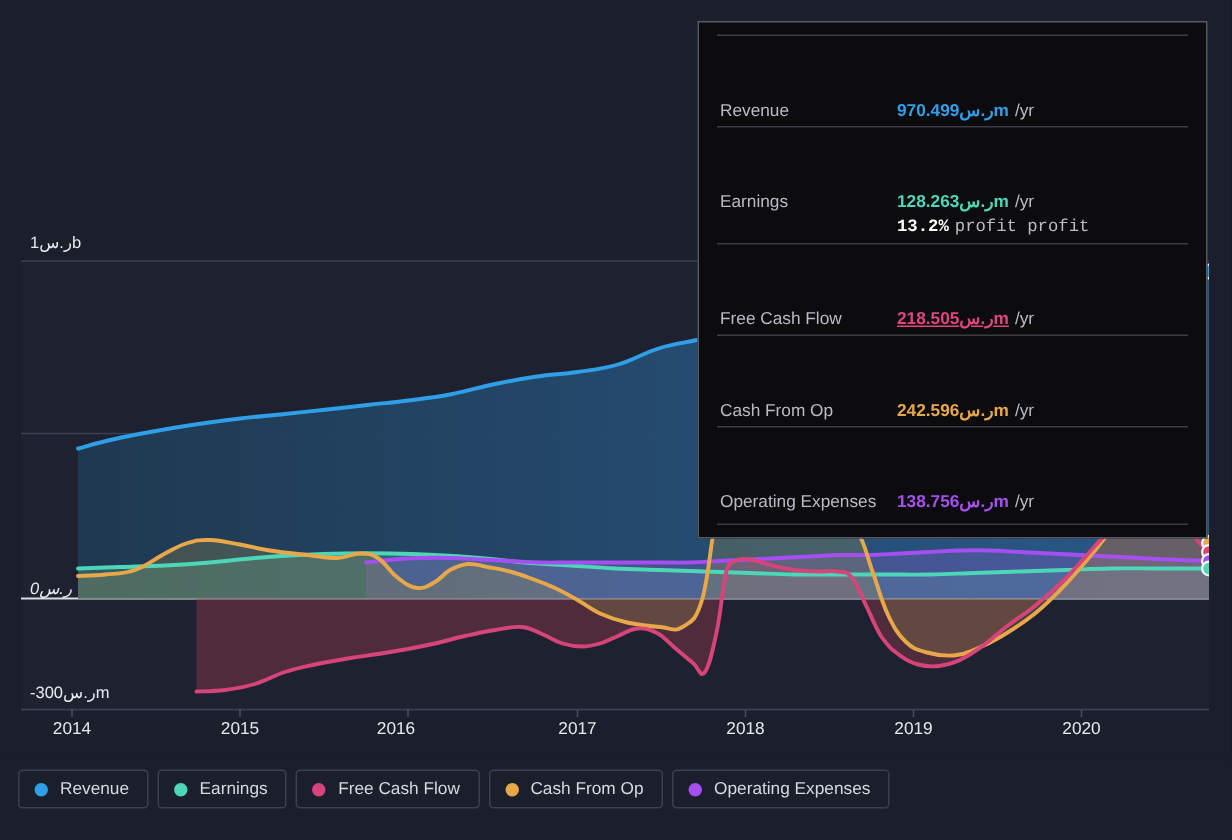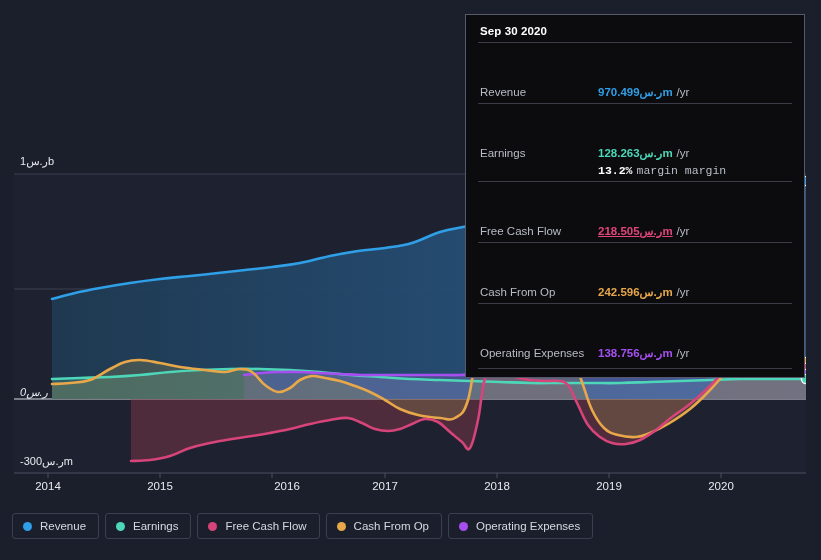--- a/index.html
+++ b/index.html
@@ -183,44 +183,43 @@
       </svg>
   </div>
 
   <div class="y-label top">1ر.سb</div>
   <div class="y-label zero">0ر.س</div>
   <div class="y-label neg">-300ر.سm</div>
 
   <div class="x-axis" id="x-axis">
       <div class="x-label" style="left: 48px;">2014</div>
       <div class="x-label" style="left: 160px;">2015</div>
-      <div class="x-label" style="left: 287px;">2016</div>
+      <div class="x-label" style="left: 264px;">2016</div>
       <div class="x-label" style="left: 385px;">2017</div>
       <div class="x-label" style="left: 497px;">2018</div>
       <div class="x-label" style="left: 609px;">2019</div>
       <div class="x-label" style="left: 721px;">2020</div>
     </div>
 
   <div class="tooltip">
-    <div class="tt-title">Sep 30 2020</div>
     <div id="tt-rows">
         <div class="tt-row">
           <span class="tt-label">Revenue</span>
           <span class="tt-value" style="color: rgb(47, 159, 232);">970.499ر.سm</span>
           <span class="tt-suffix">/yr</span>
         </div>
         <div class="tt-row">
           <span class="tt-label">Earnings</span>
           <span class="tt-value" style="color: rgb(78, 214, 184);">128.263ر.سm</span>
           <span class="tt-suffix">/yr</span>
         </div>
         <div class="tt-row noline">
           <span class="tt-label"></span>
           <span class="tt-margin-val">13.2%</span>
-          <span class="tt-suffix">margin margin</span>
+          <span class="tt-suffix">profit profit</span>
         </div>
         <div class="tt-row">
           <span class="tt-label">Free Cash Flow</span>
           <span class="tt-value" style="color: rgb(224, 69, 123); text-decoration: underline;">218.505ر.سm</span>
           <span class="tt-suffix">/yr</span>
         </div>
         <div class="tt-row">
           <span class="tt-label">Cash From Op</span>
           <span class="tt-value" style="color: rgb(232, 168, 74);">242.596ر.سm</span>
           <span class="tt-suffix">/yr</span>

